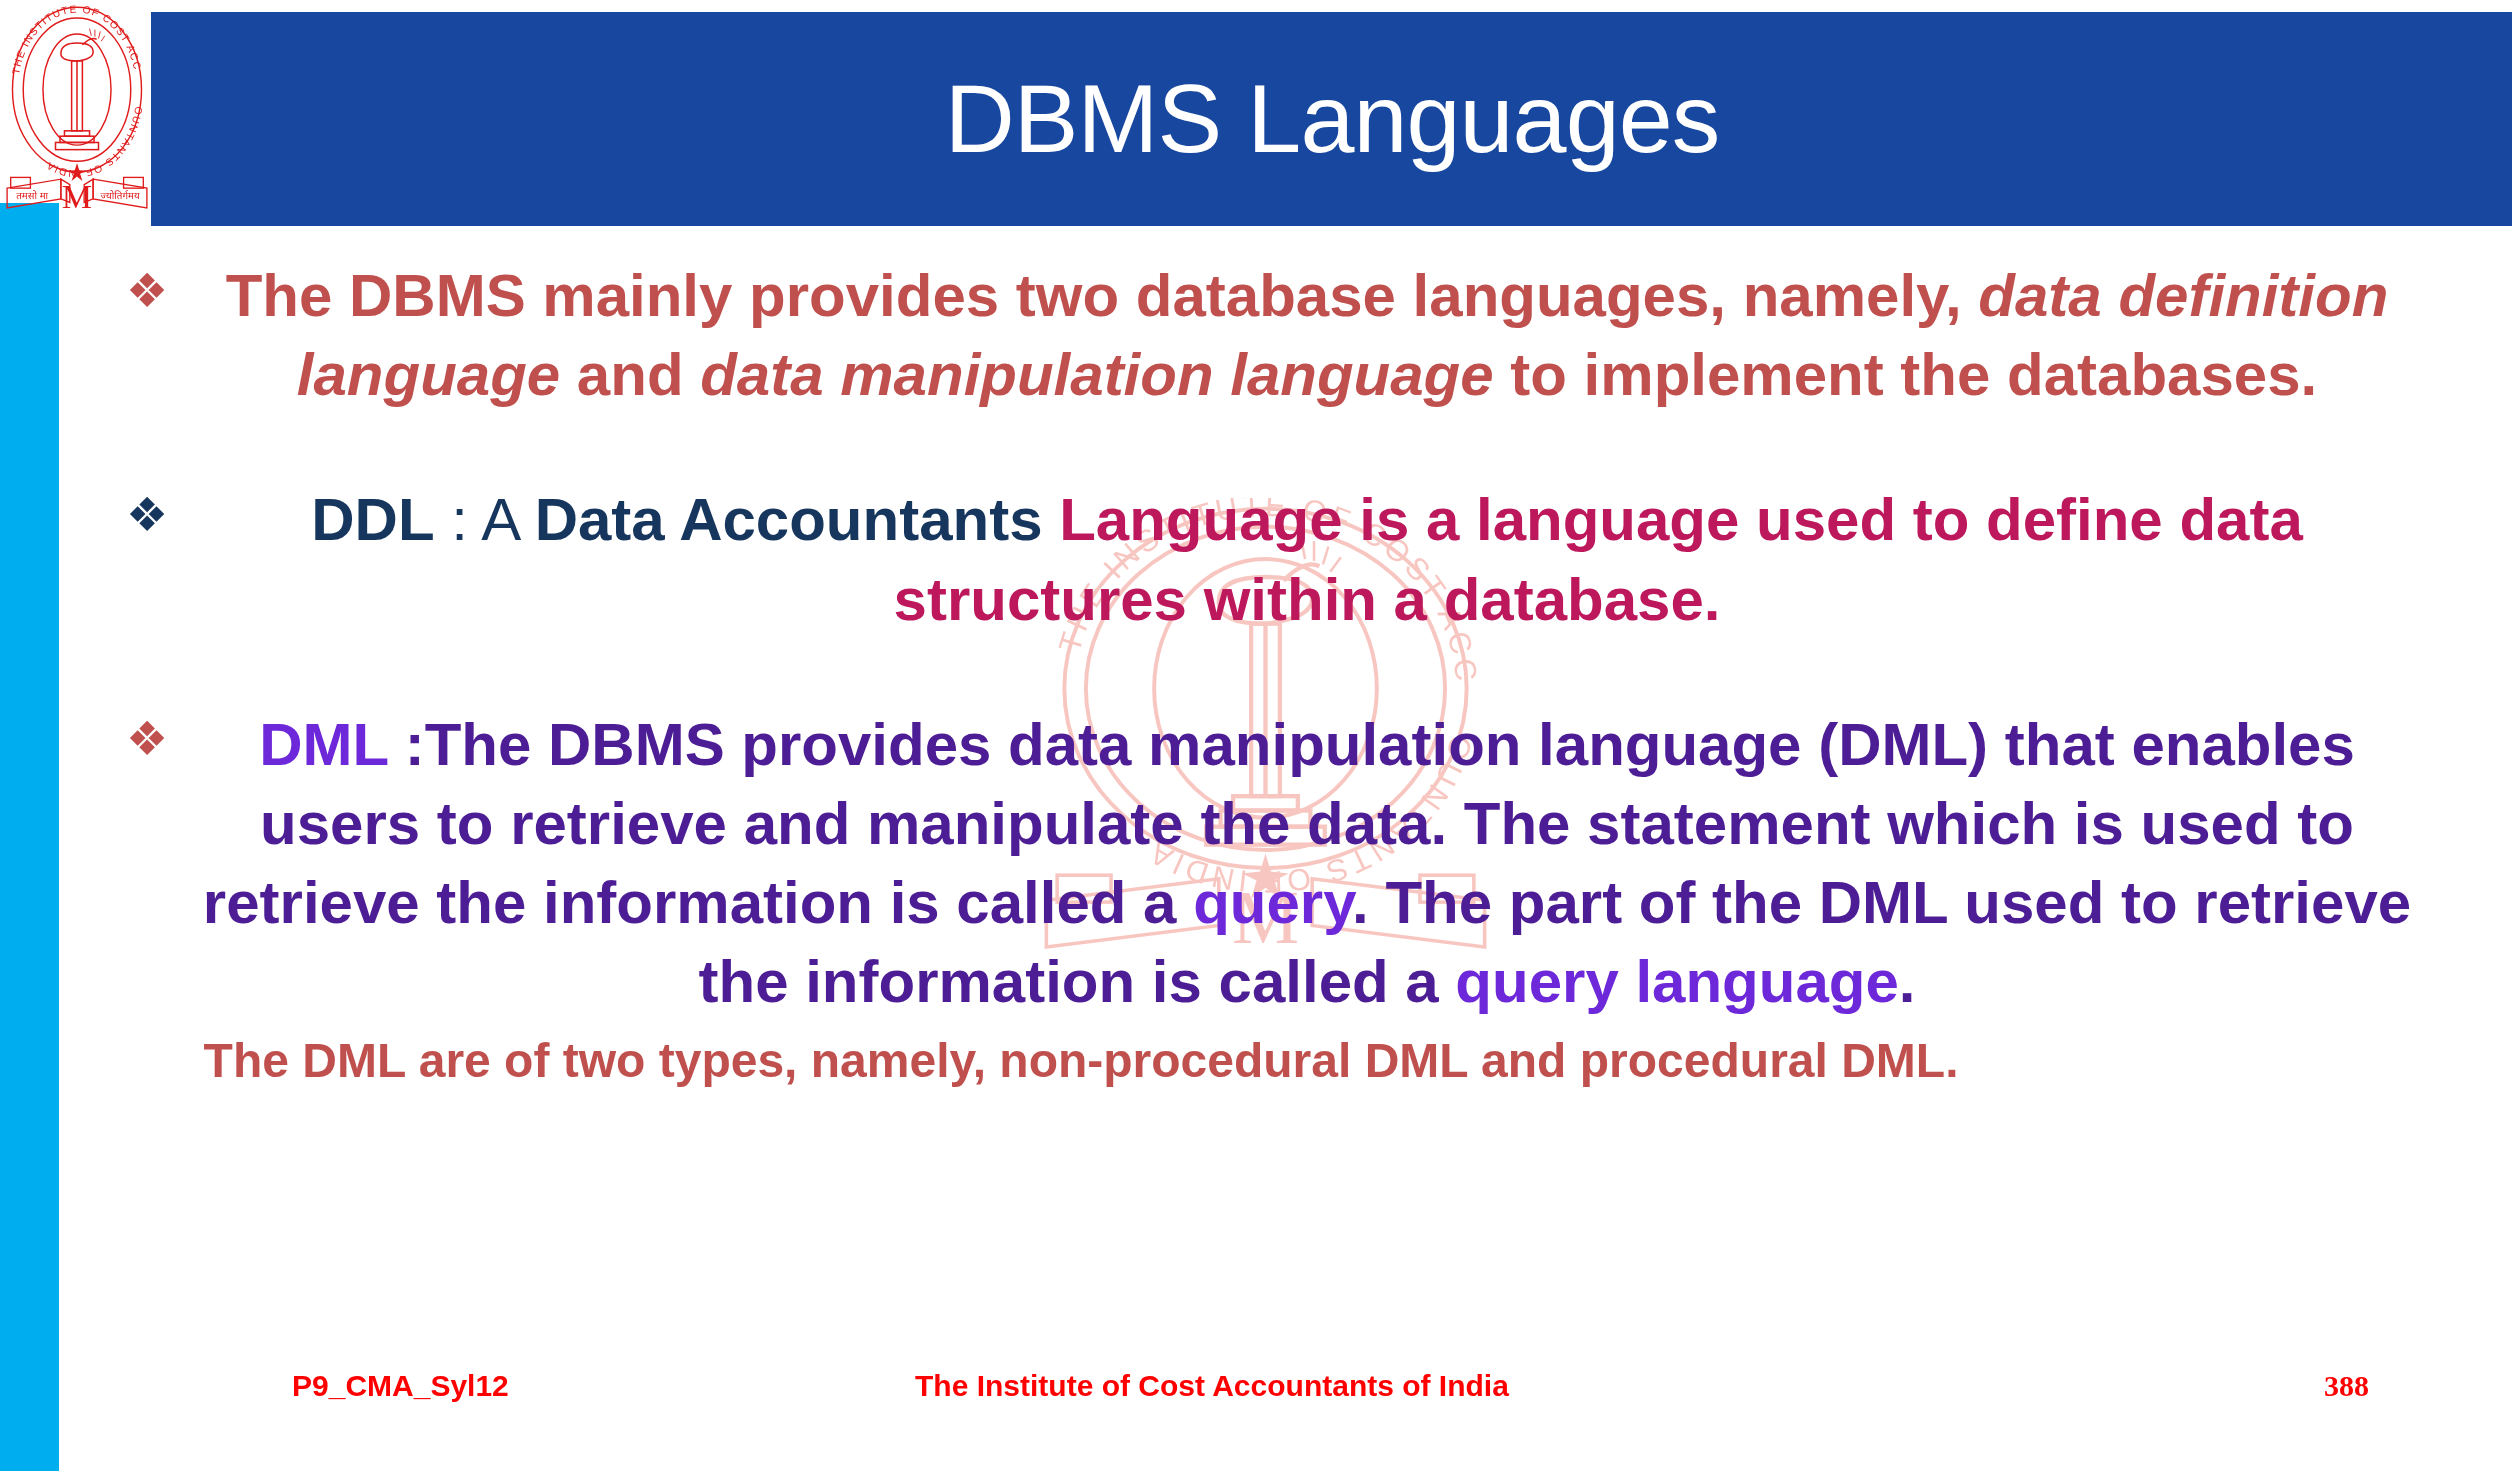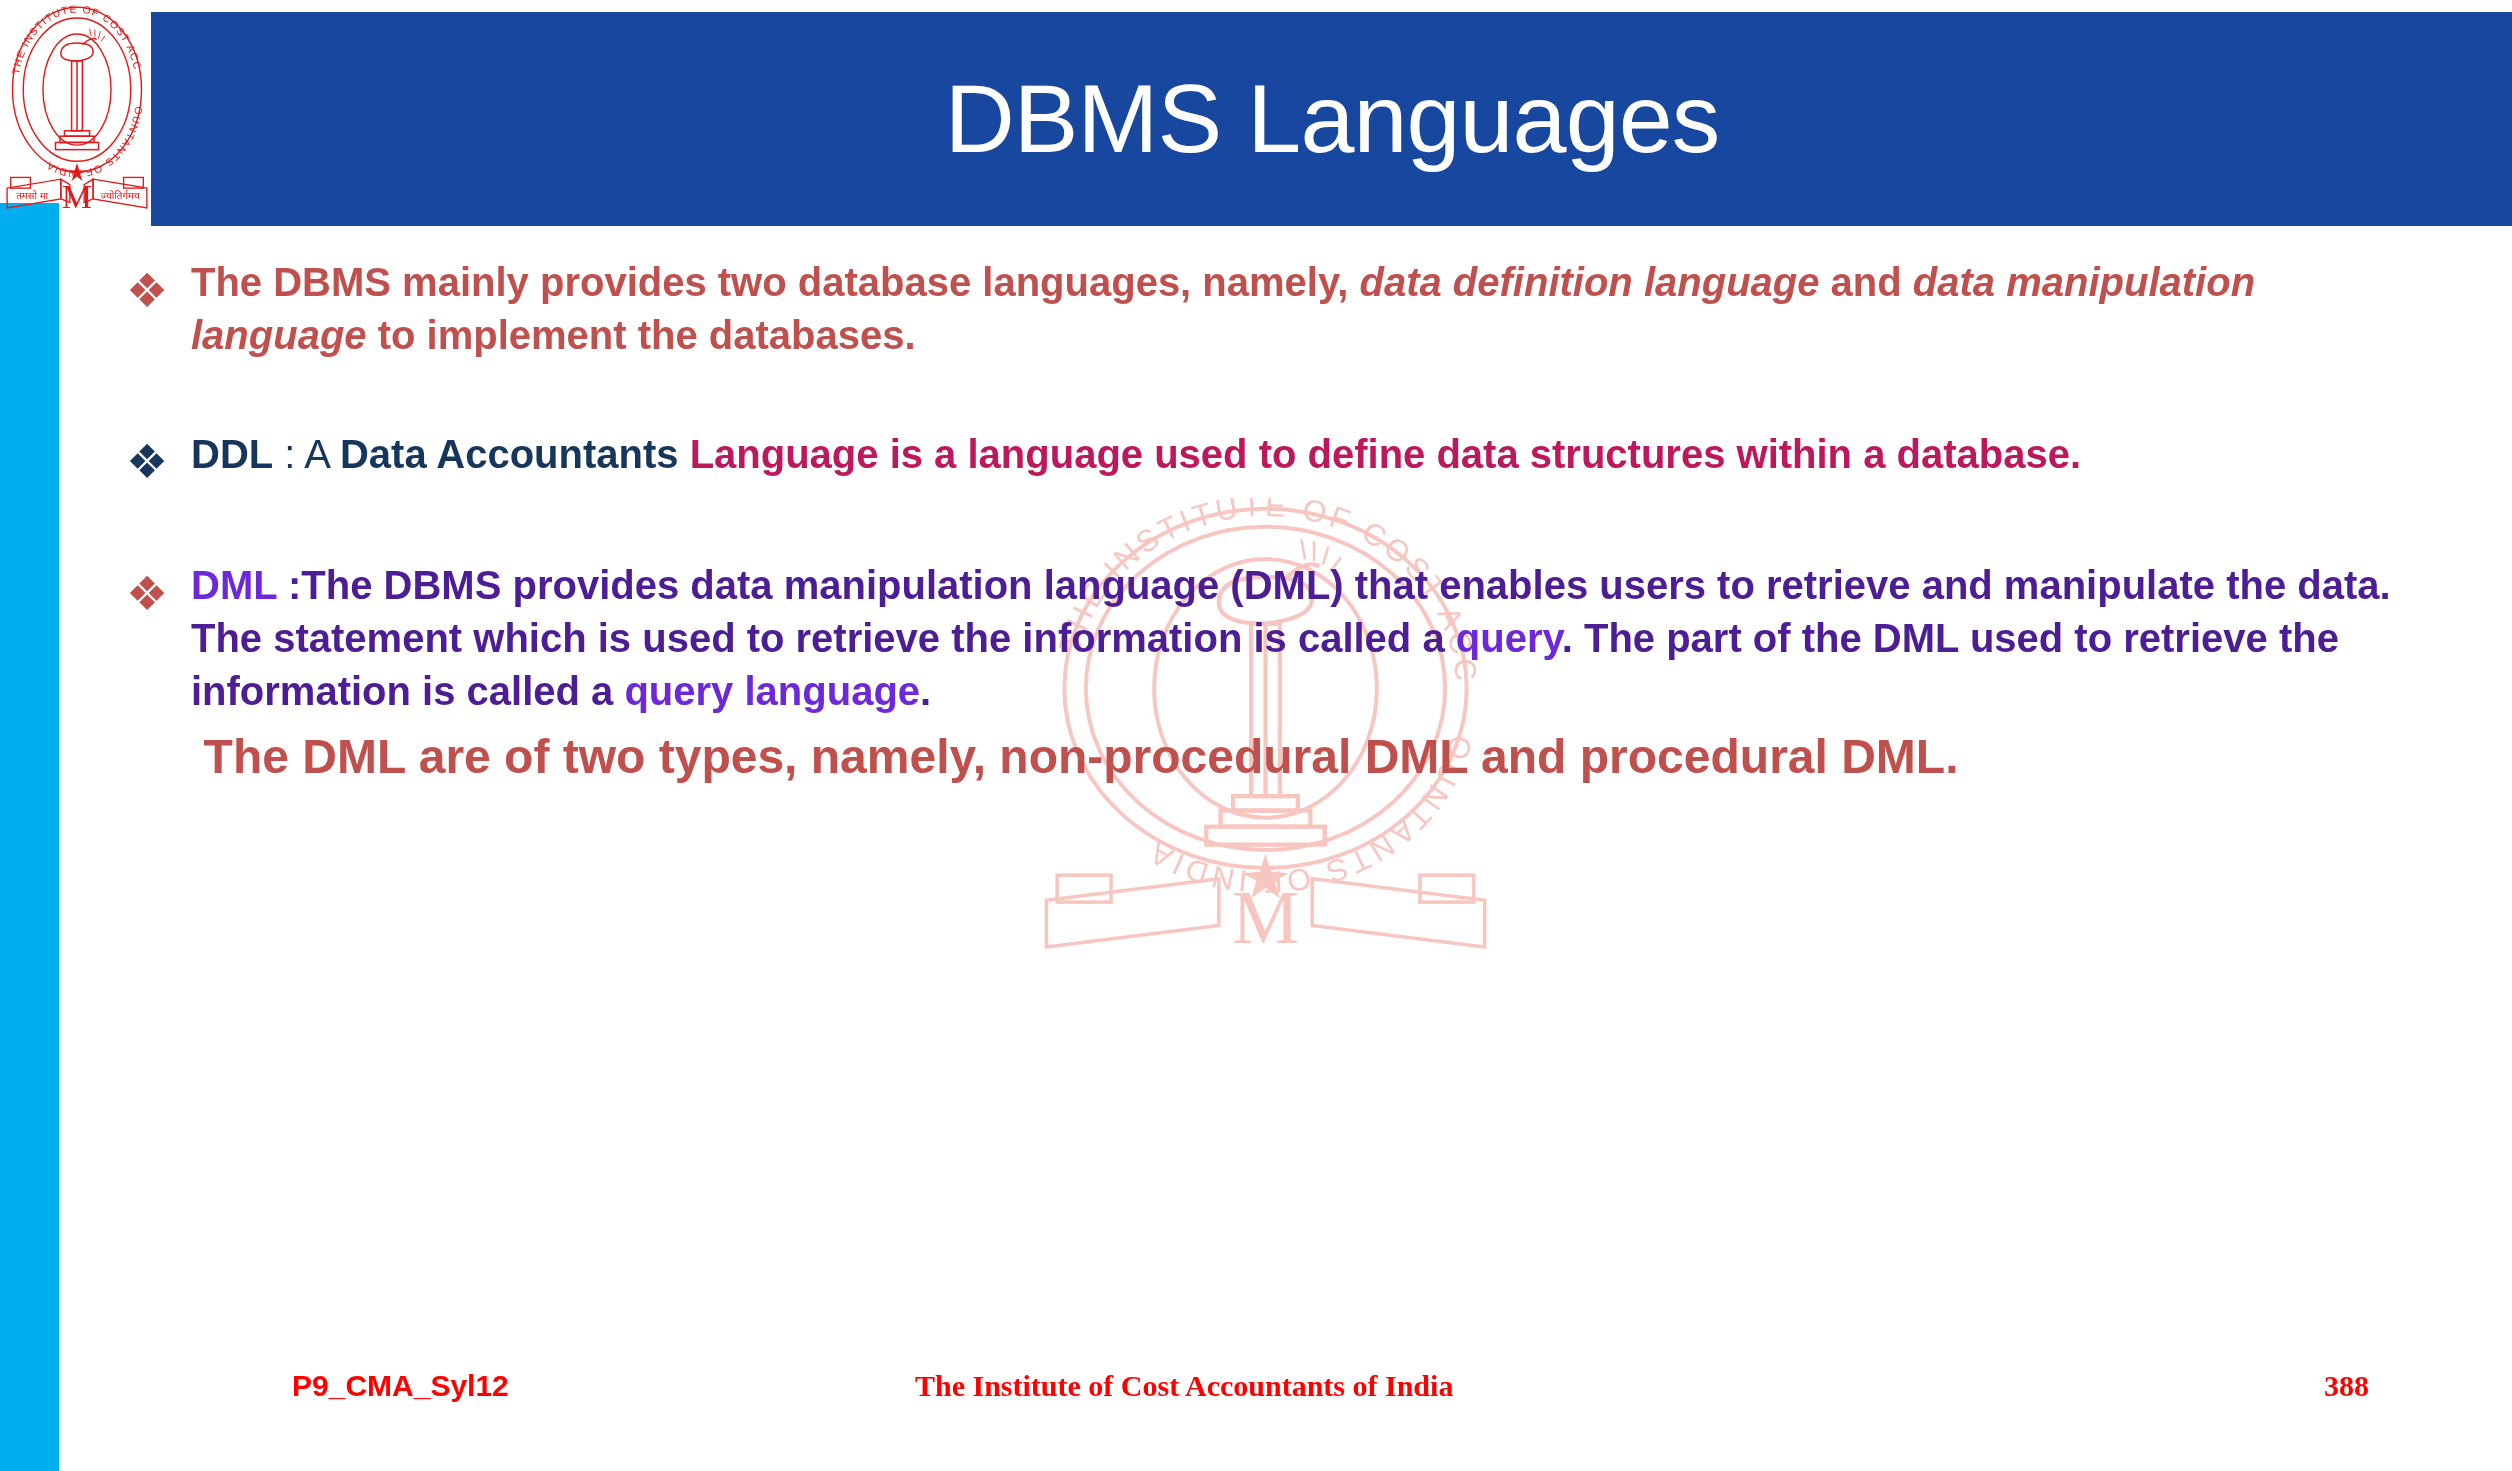--- a/index.html
+++ b/index.html
@@ -81,23 +81,24 @@
     flex:0 0 auto;
     width:65px;
     font-size:47px;
     line-height:1.32;
     text-align:left;
     padding-top:3.6px;
     font-family:"DejaVu Sans", sans-serif;
   }
   .bullet-body {
     flex:1 1 auto;
-    font-size:40px;
+    font-size:60px;
     line-height:1.32;
     font-weight:bold;
+    text-align:center;
   }
 
   .b1 { color:#C0504D; }
   .b1 .bullet-mark { color:#C0504D; }
   .b2 .bullet-mark { color:#17365D; }
   .b3 .bullet-mark { color:#C0504D; }
 
   .gap-a { height:66px; }
   .gap-b { height:66px; }
   .gap-c { height:7.2px; }
@@ -126,21 +127,21 @@
     z-index:4;
   }
   .footer-left {
     position:absolute; left:292px; top:0;
     font-size:30px; font-weight:bold; color:#FF0000;
     font-family:"Liberation Sans", sans-serif;
   }
   .footer-center {
     position:absolute; left:915px; top:0;
     font-size:30px; font-weight:bold; color:#FF0000;
-    font-family:Liberation Serif, serif;
+    font-family:Liberation Sans, sans-serif;
   }
   .footer-right {
     position:absolute; left:2324px; top:0;
     font-size:30px; font-weight:bold; color:#FF0000;
     font-family:Liberation Serif, serif;
   }
 </style>
 </head>
 <body>
 

